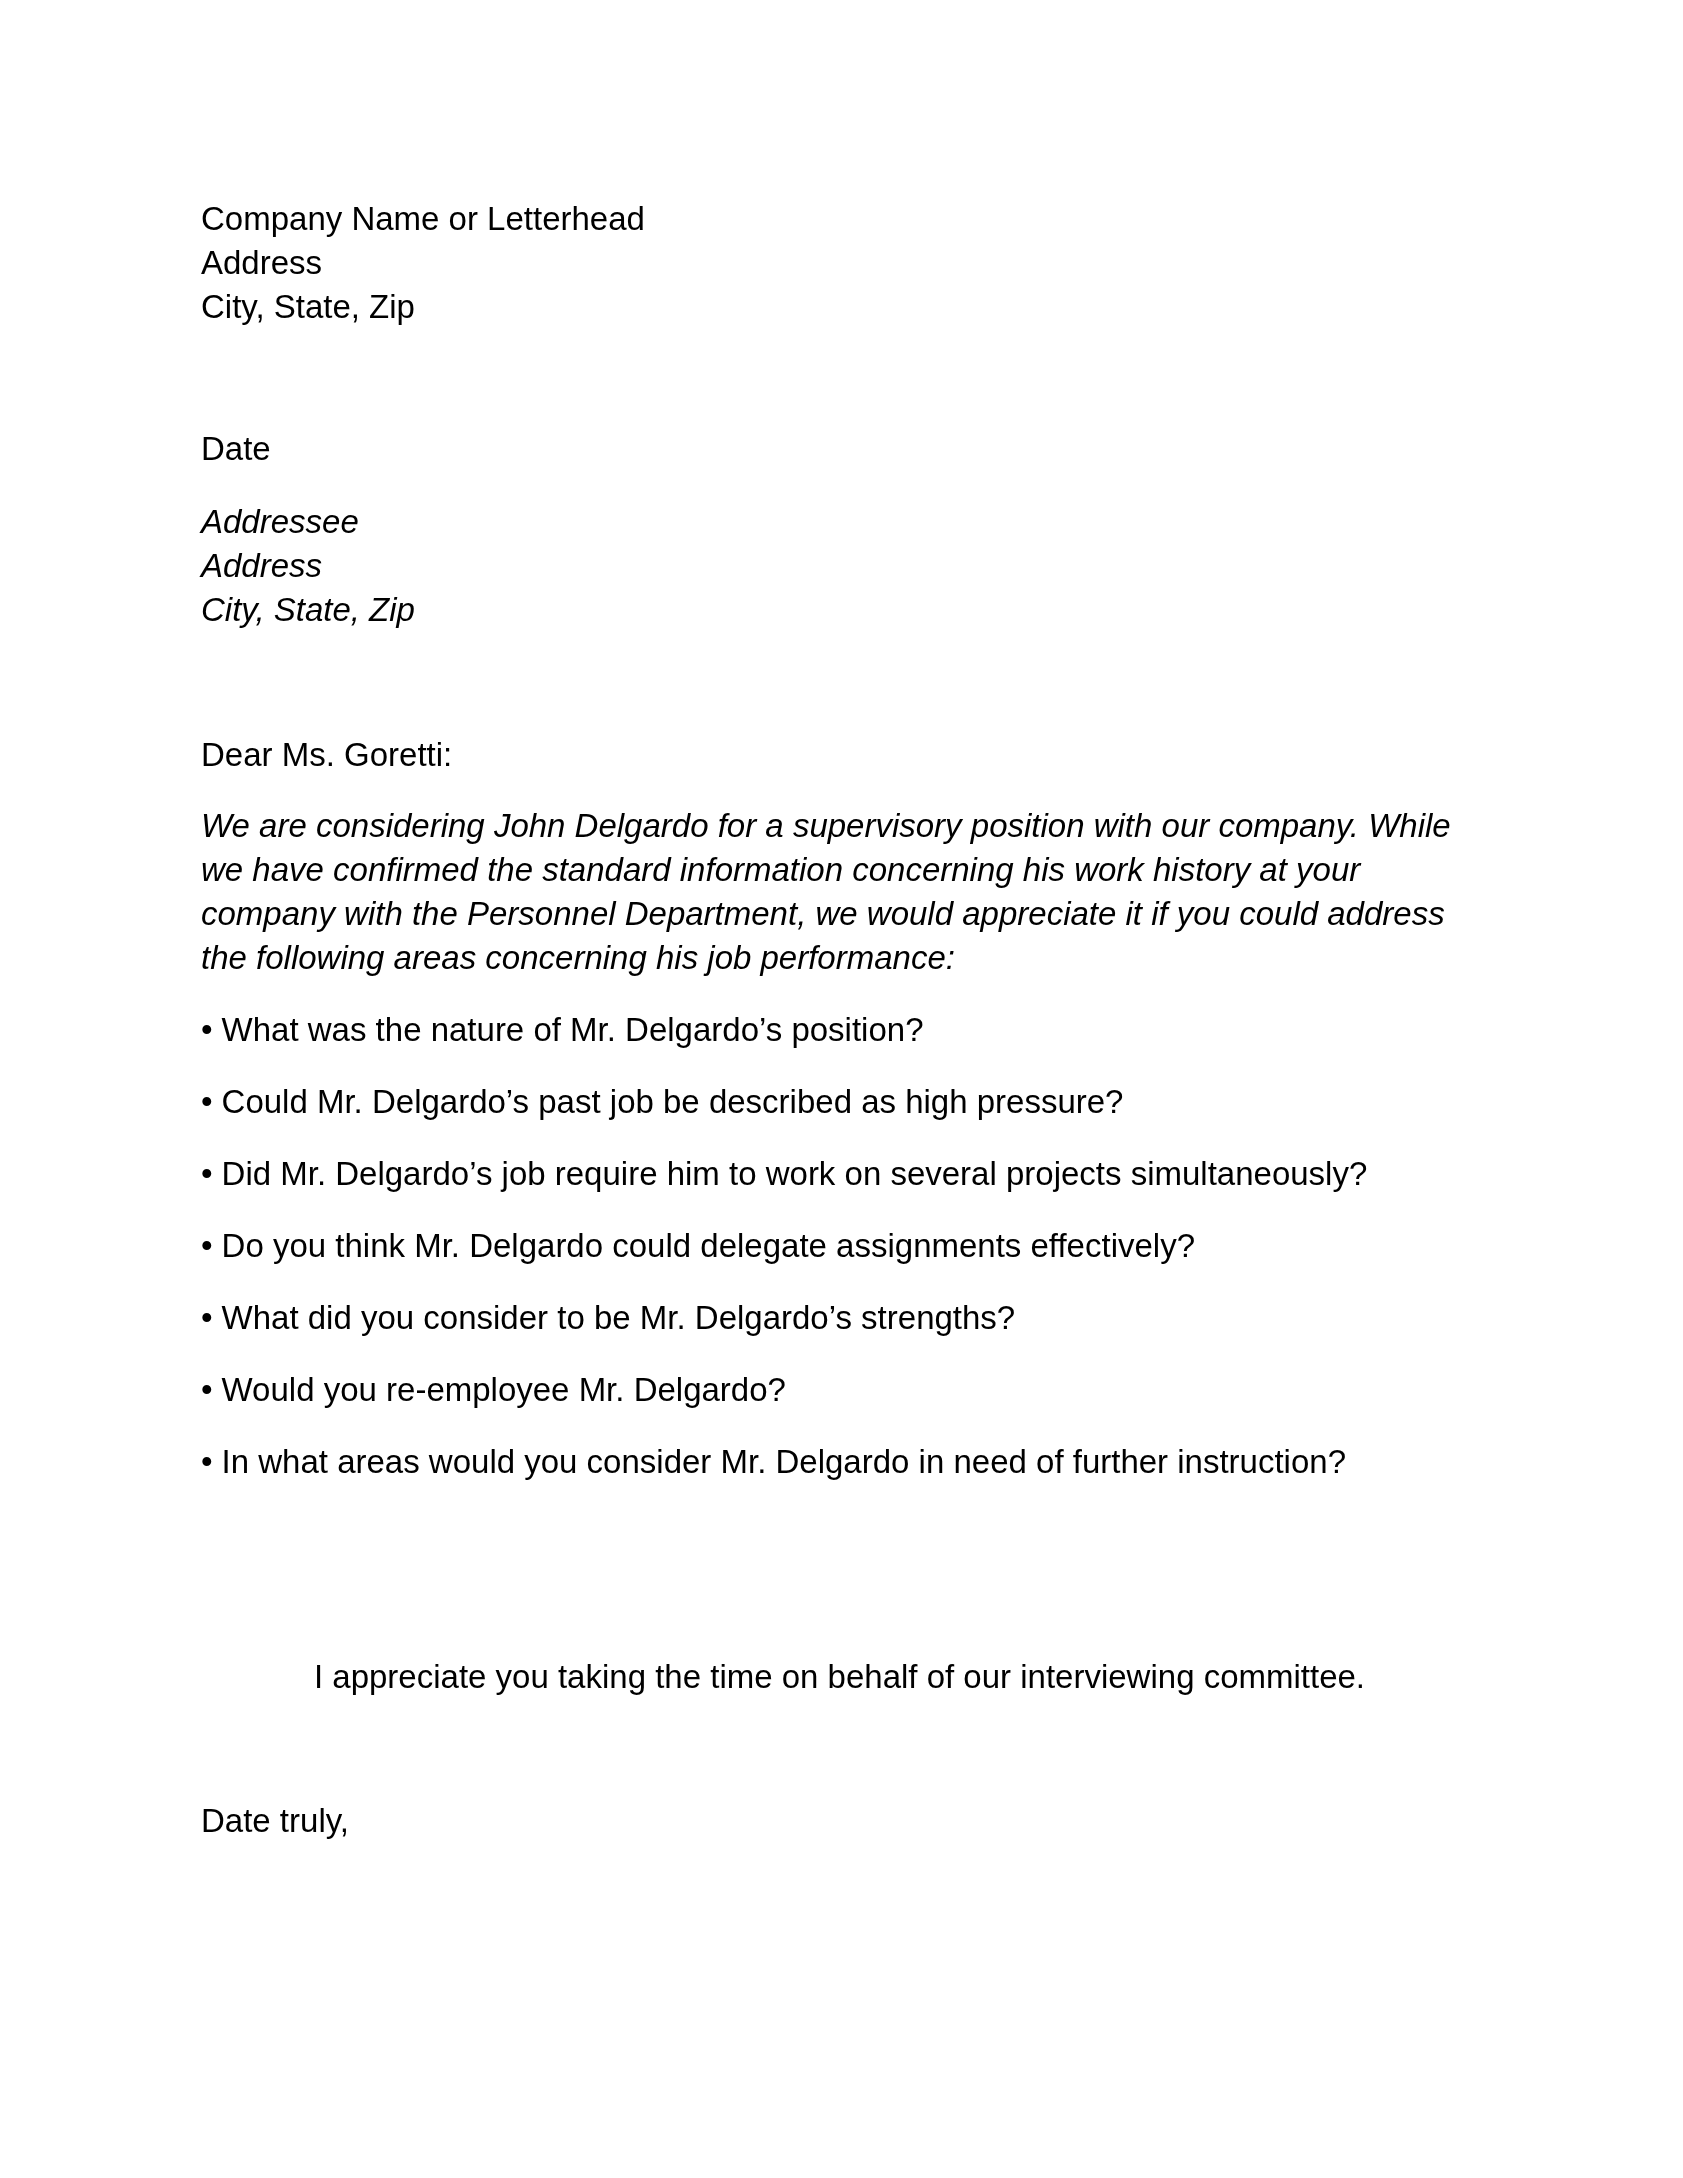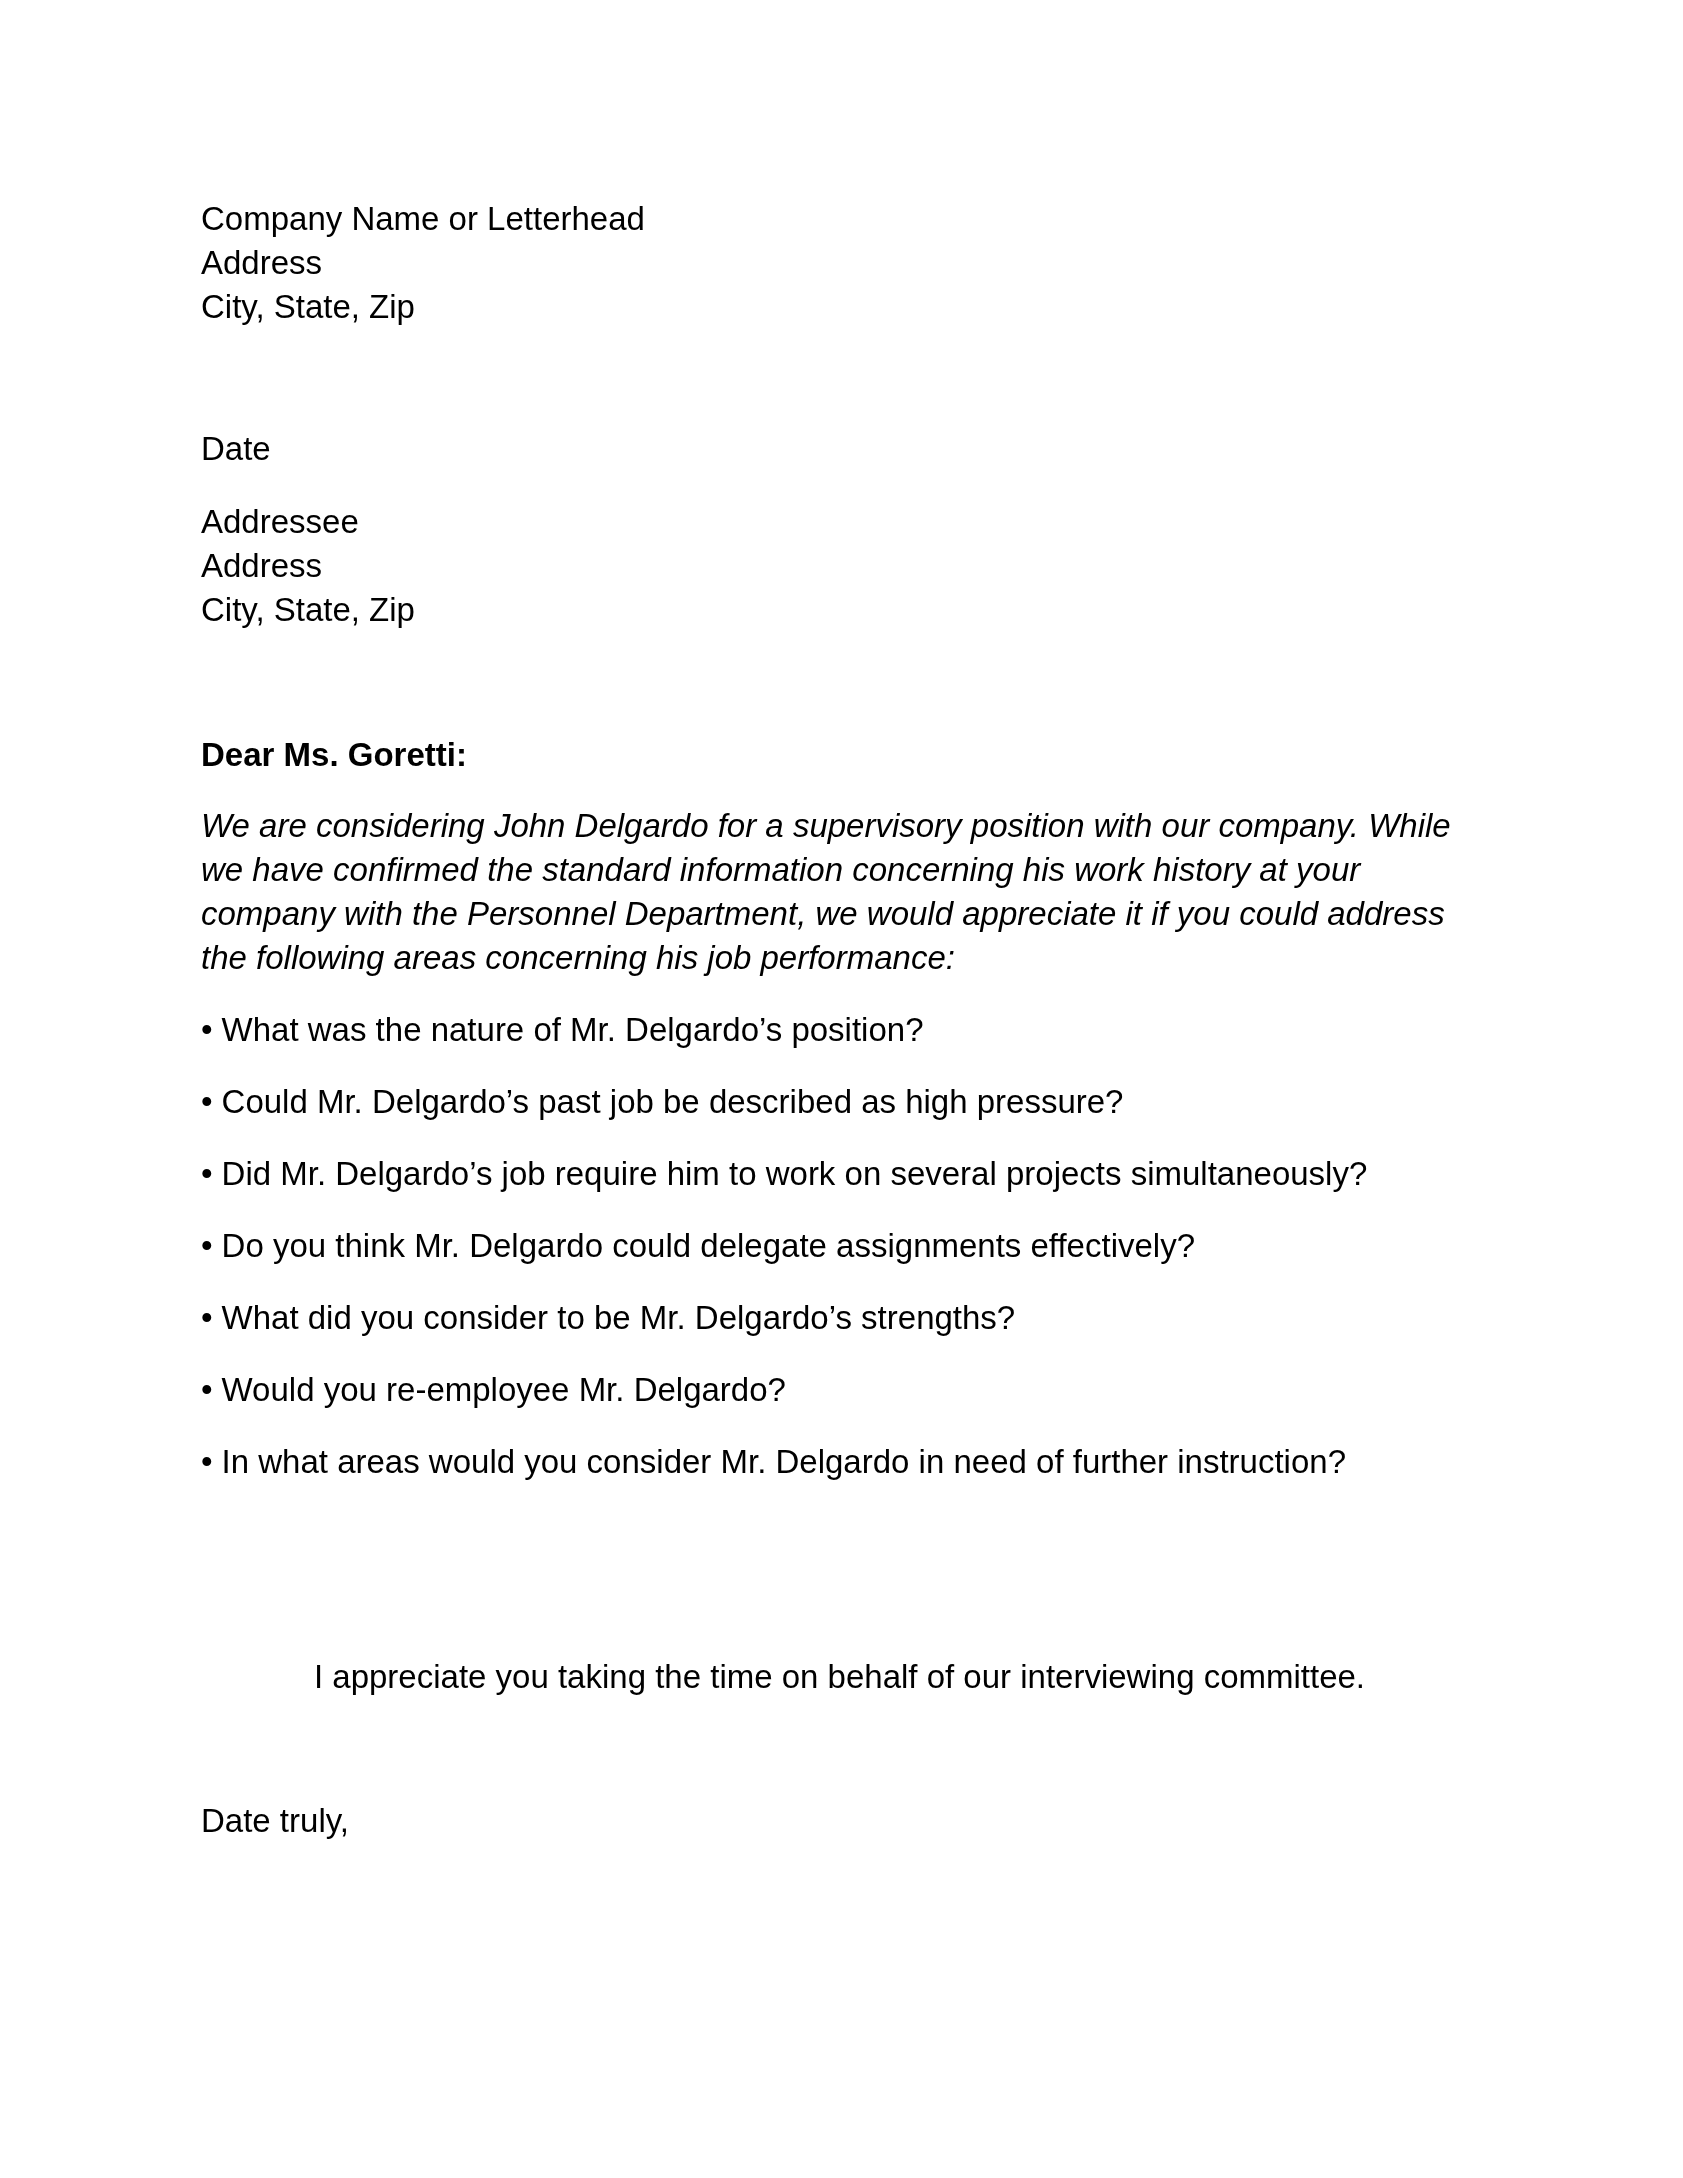--- a/index.html
+++ b/index.html
@@ -31,24 +31,24 @@
   }
   .letter-body p {
     margin: 0;
     padding: 0;
   }
   .date-line {
     margin-top: 98px !important;
   }
   .recipient-block {
     margin-top: 29px;
+    font-style: italic;
   }
   .salutation {
     margin-top: 101px !important;
-    font-weight: bold;
   }
   .intro {
     margin-top: 27px !important;
     font-style: italic;
   }
   .question {
     margin-top: 28px !important;
   }
   .bullet {
     margin-right: 9px;

